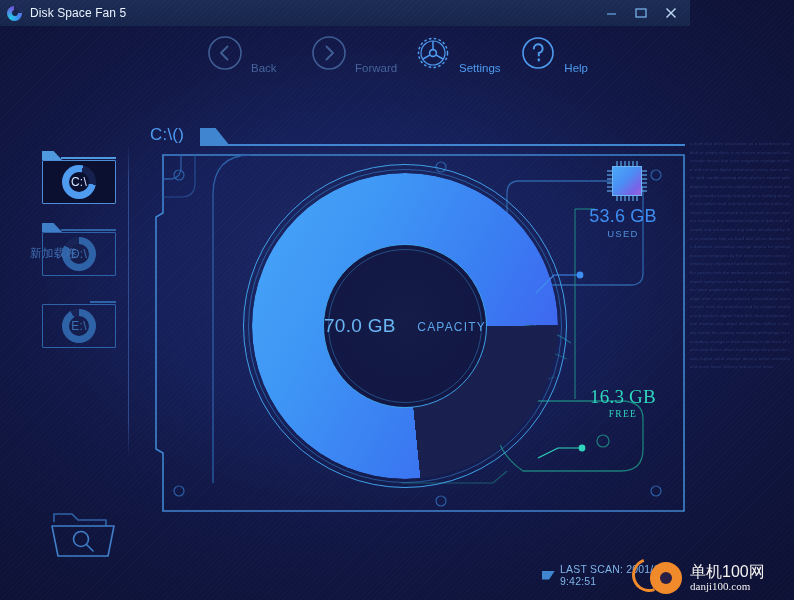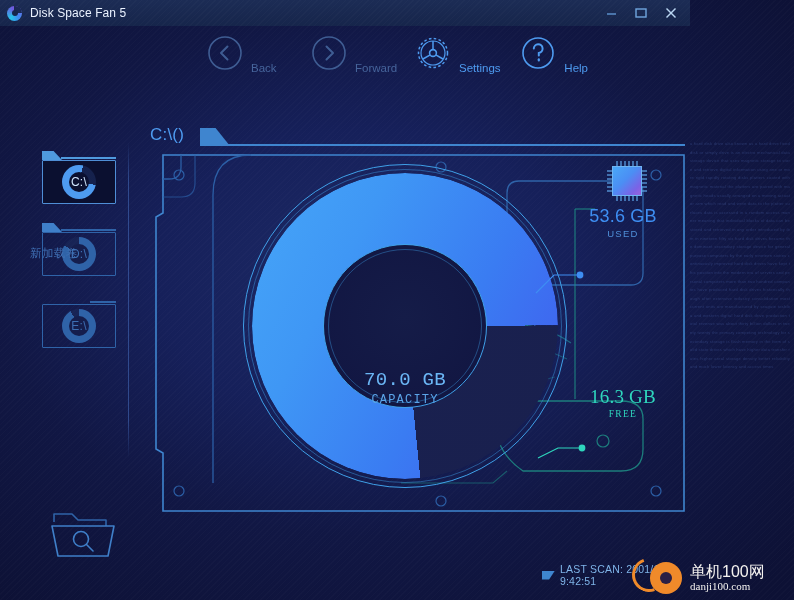--- a/index.html
+++ b/index.html
@@ -150,21 +150,21 @@
   }
   #chart .pie-mask {
     position:absolute; inset:0; border-radius:50%;
     background:#161c48;
   }
   #chart .inner-hole {
     position:absolute; left:83px; top:83px; width:164px; height:164px;
     border-radius:50%;
     background: radial-gradient(circle at 50% 45%, #151c48 0%, #121743 70%, #101540 100%);
     border:1.5px solid #3fa0e8;
-    display:flex; flex-direction:column; align-items:center; justify-content:flex-end;font-family:Liberation Mono, monospace;
+    display:flex; flex-direction:row; align-items:center; justify-content:space-between;
   }
   #chart .inner-hole2 {
     position:absolute; left:88px; top:88px; width:154px; height:154px;
     border-radius:50%; border:1px solid rgba(63,160,232,.4);
     pointer-events:none;
   }
   #cap-value { color:#6bb6f5; font-size:19px; letter-spacing:.3px; }
   #cap-label { color:#5ba4e8; font-size:12px; letter-spacing:1.2px; margin-top:2px; }
 
   

